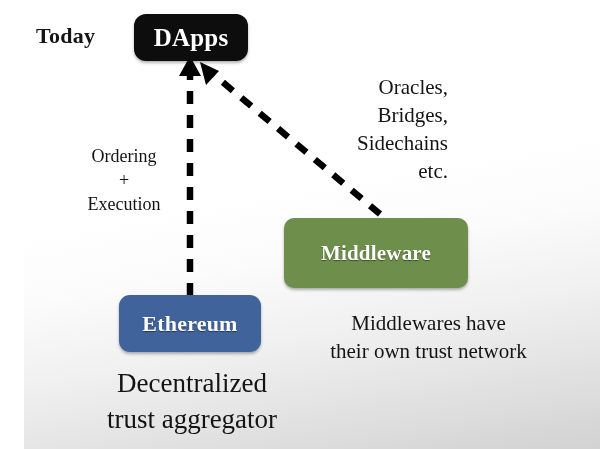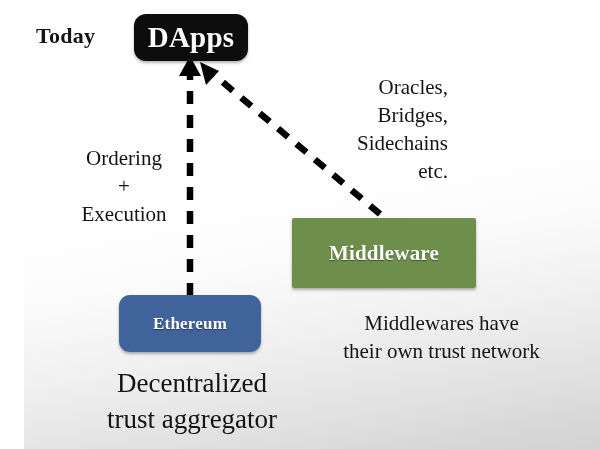--- a/index.html
+++ b/index.html
@@ -54,41 +54,41 @@
     text-shadow: 0 1px 1px rgba(0,0,0,0.45);
     z-index: 3;
   }
 
   .node-dapps {
     left: 110px;
     top: 14px;
     width: 114px;
     height: 47px;
     background: #0d0d0d;
-    font-size: 29px;
+    font-size: 25px;
     border-radius: 12px;
   }
 
   .node-middleware {
-    left: 268px;
+    left: 260px;
     top: 218px;
     width: 184px;
     height: 70px;
     background: #6e8e4b;
     font-size: 21px;
-    border-radius: 2px;
+    border-radius: 10px;
   }
 
   .node-ethereum {
     left: 95px;
     top: 295px;
     width: 142px;
     height: 57px;
     background: #40639c;
-    font-size: 17px;
+    font-size: 22px;
     border-radius: 11px;
   }
 
   
   .caption {
     position: absolute;
     color: #141414;
     line-height: 1.30;
     white-space: pre-line;
     z-index: 2;
@@ -100,35 +100,35 @@
     font-size: 22px;
     font-weight: 600;
     letter-spacing: 0.3px;
   }
 
   .cap-ordering {
     left: 40px;
     top: 144px;
     width: 120px;
     text-align: center;
-    font-size: 21px;
+    font-size: 18px;
     line-height: 1.34;
   }
 
   .cap-oracles {
     left: 292px;
     top: 74px;
     width: 132px;
     text-align: right;
     font-size: 21px;
     line-height: 1.33;
   }
 
   .cap-middlewares {
-    left: 305px;
+    left: 292px;
     top: 309px;
     width: 225px;
     text-align: center;
     font-size: 21px;
     line-height: 1.34;
   }
 
   .cap-decentralized {
     left: 78px;
     top: 365px;

